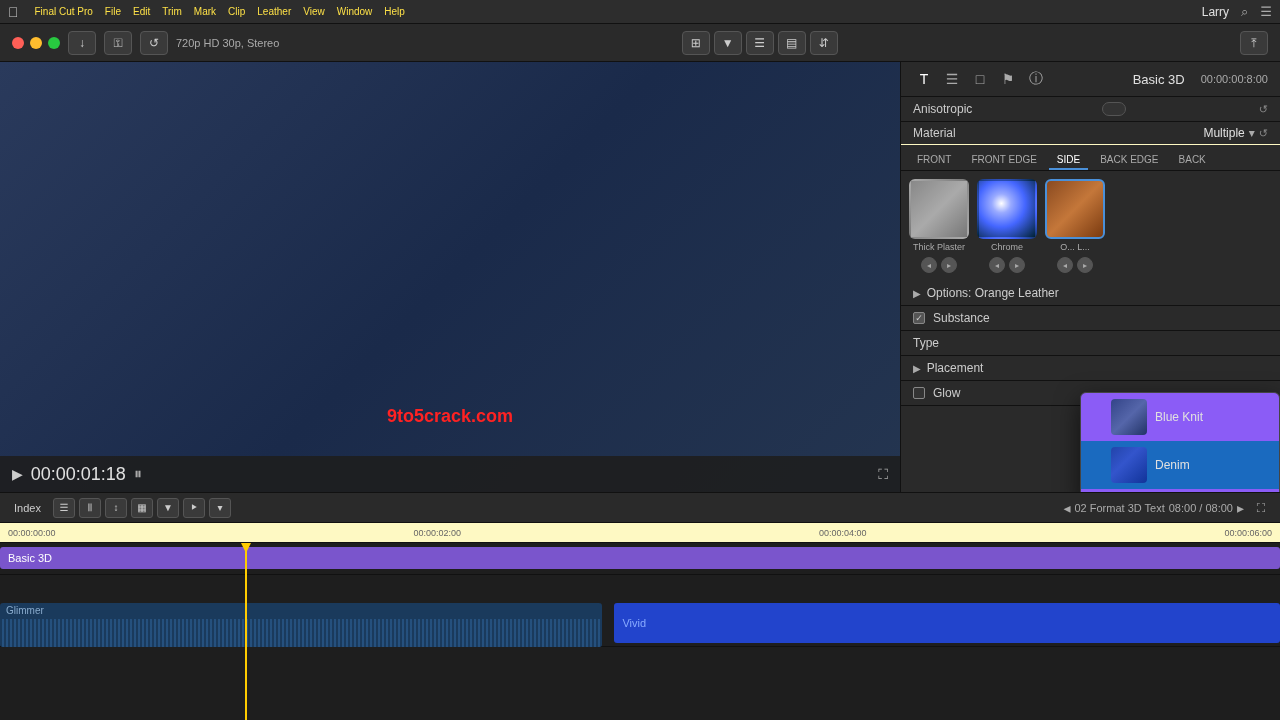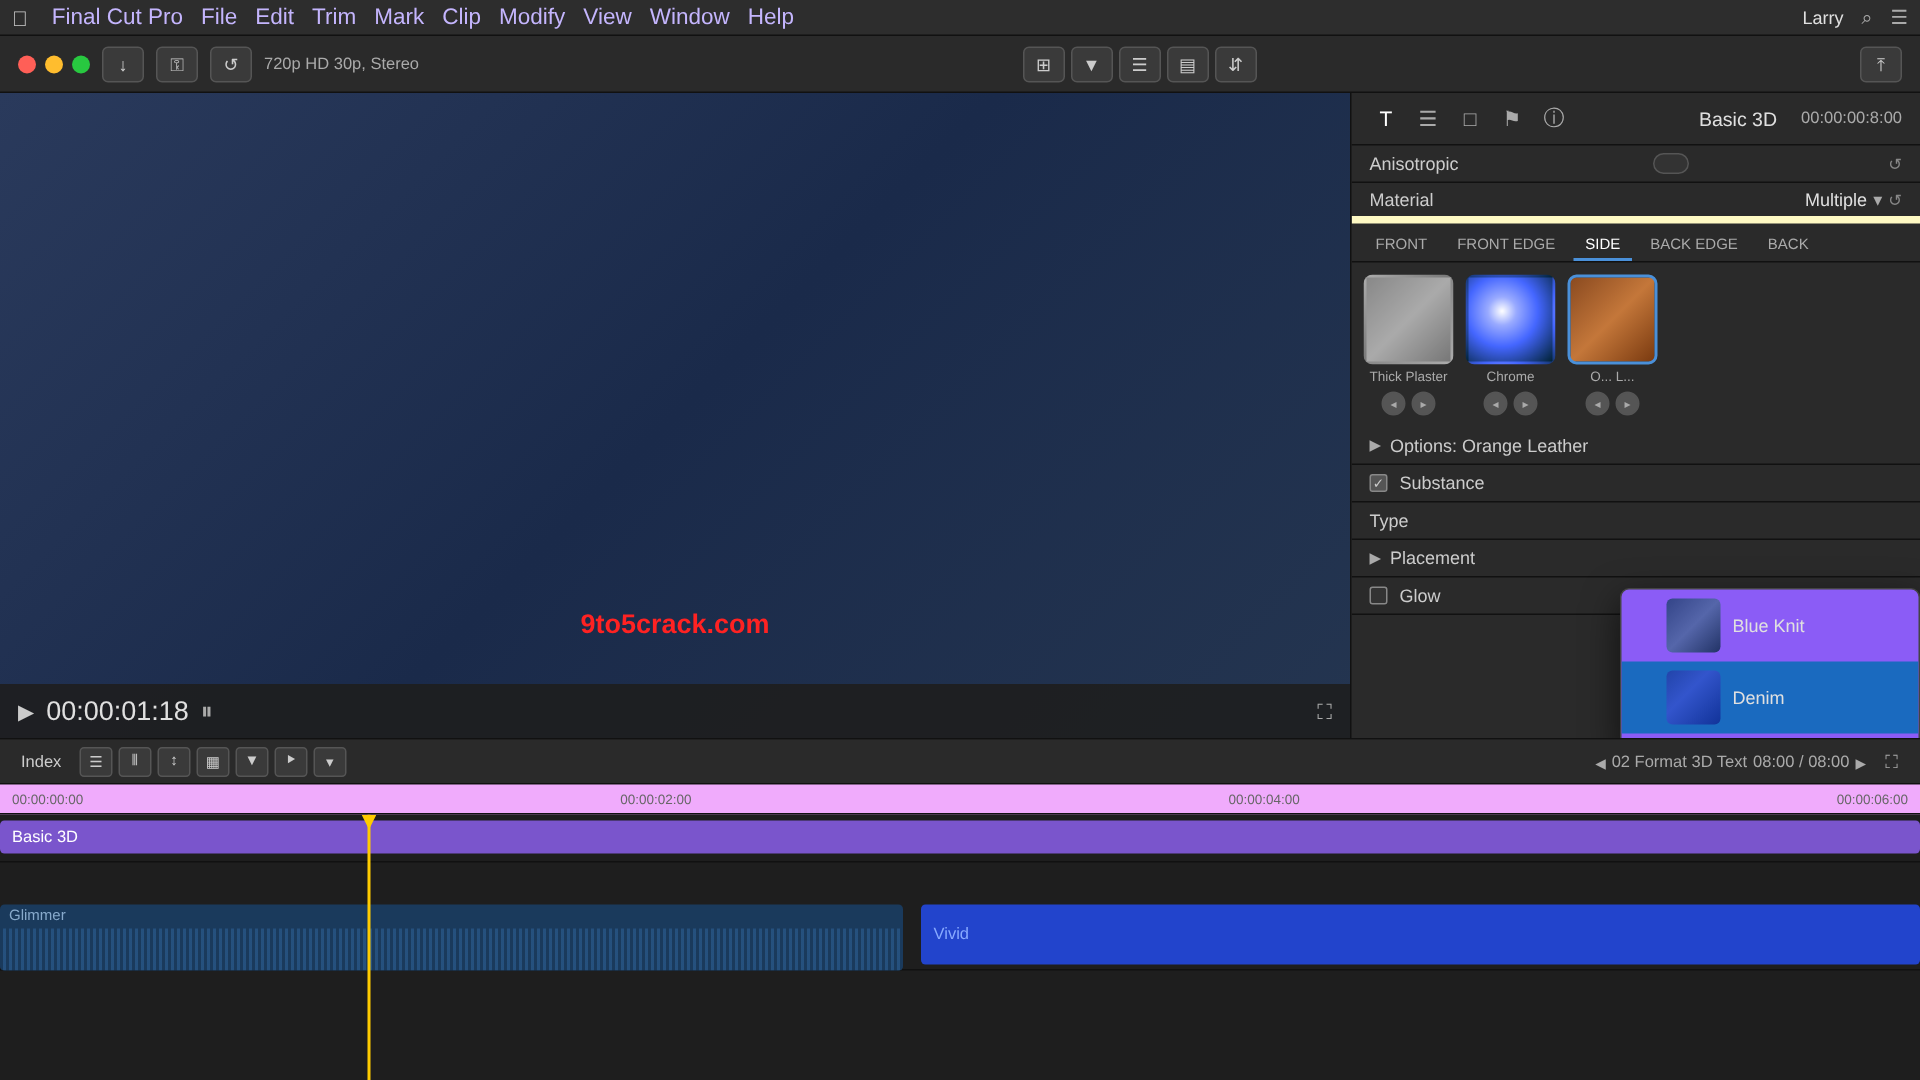--- a/index.html
+++ b/index.html
@@ -21,21 +21,21 @@
       display: flex;
       align-items: center;
       padding: 0 8px;
       gap: 12px;
       border-bottom: 1px solid #111;
       position: absolute;
       top: 0; left: 0; right: 0;
       z-index: 100;
     }
     .apple-logo { font-size: 14px; color: #ccc; margin-right: 4px; }
-    .menu-item { font-size: 15px; color: #c4b5fd; cursor: pointer; }
+    .menu-item { font-size: 10px; color: #fde047; cursor: pointer; }
     .user-name { margin-left: auto; font-size: 12px; color: #e0e0e0; }
 
     
     .traffic-lights {
       display: flex;
       gap: 6px;
       align-items: center;
     }
     .traffic-light {
       width: 12px; height: 12px;
@@ -187,21 +187,21 @@
 
     .inspector-body {
       overflow-y: auto;
       flex: 1;
     }
 
     .material-row {
       display: flex;
       align-items: center;
       padding: 4px 12px;
-      border-bottom: 5px solid #fef9c3;
+      border-bottom: 1px solid #fef9c3;
       justify-content: space-between;
     }
     .material-label { font-size: 12px; color: #ccc; }
     .material-value {
       font-size: 12px;
       color: #e0e0e0;
       display: flex;
       align-items: center;
       gap: 4px;
     }
@@ -360,21 +360,21 @@
       color: #ccc;
       font-size: 10px;
     }
     .tl-spacer { flex: 1; }
     .tl-clip-info { font-size: 11px; color: #aaa; }
     .tl-timecodes { display: flex; gap: 4px; align-items: center; }
     .tl-nav-btn { color: #aaa; cursor: pointer; font-size: 14px; }
 
     .timeline-ruler {
       height: 20px;
-      background: #f0abfc;
+      background: #fef9c3;
       border-bottom: 1px solid #111;
       display: flex;
       align-items: center;
       padding: 0 8px;
       position: relative;
     }
     .ruler-marks {
       display: flex;
       width: 100%;
       font-size: 9px;
@@ -495,21 +495,21 @@
 <body>
 
 <div class="menubar">
   <span class="apple-logo"></span>
   <span class="menu-item">Final Cut Pro</span>
   <span class="menu-item">File</span>
   <span class="menu-item">Edit</span>
   <span class="menu-item">Trim</span>
   <span class="menu-item">Mark</span>
   <span class="menu-item">Clip</span>
-  <span class="menu-item">Modify</span>
+  <span class="menu-item">Leather</span>
   <span class="menu-item">View</span>
   <span class="menu-item">Window</span>
   <span class="menu-item">Help</span>
   <span class="user-name">Larry</span>
   <span style="color:#aaa;font-size:13px;">⌕</span>
   <span style="color:#aaa;font-size:13px;">☰</span>
 </div>
 
 <div class="toolbar">
   <div class="traffic-lights">

